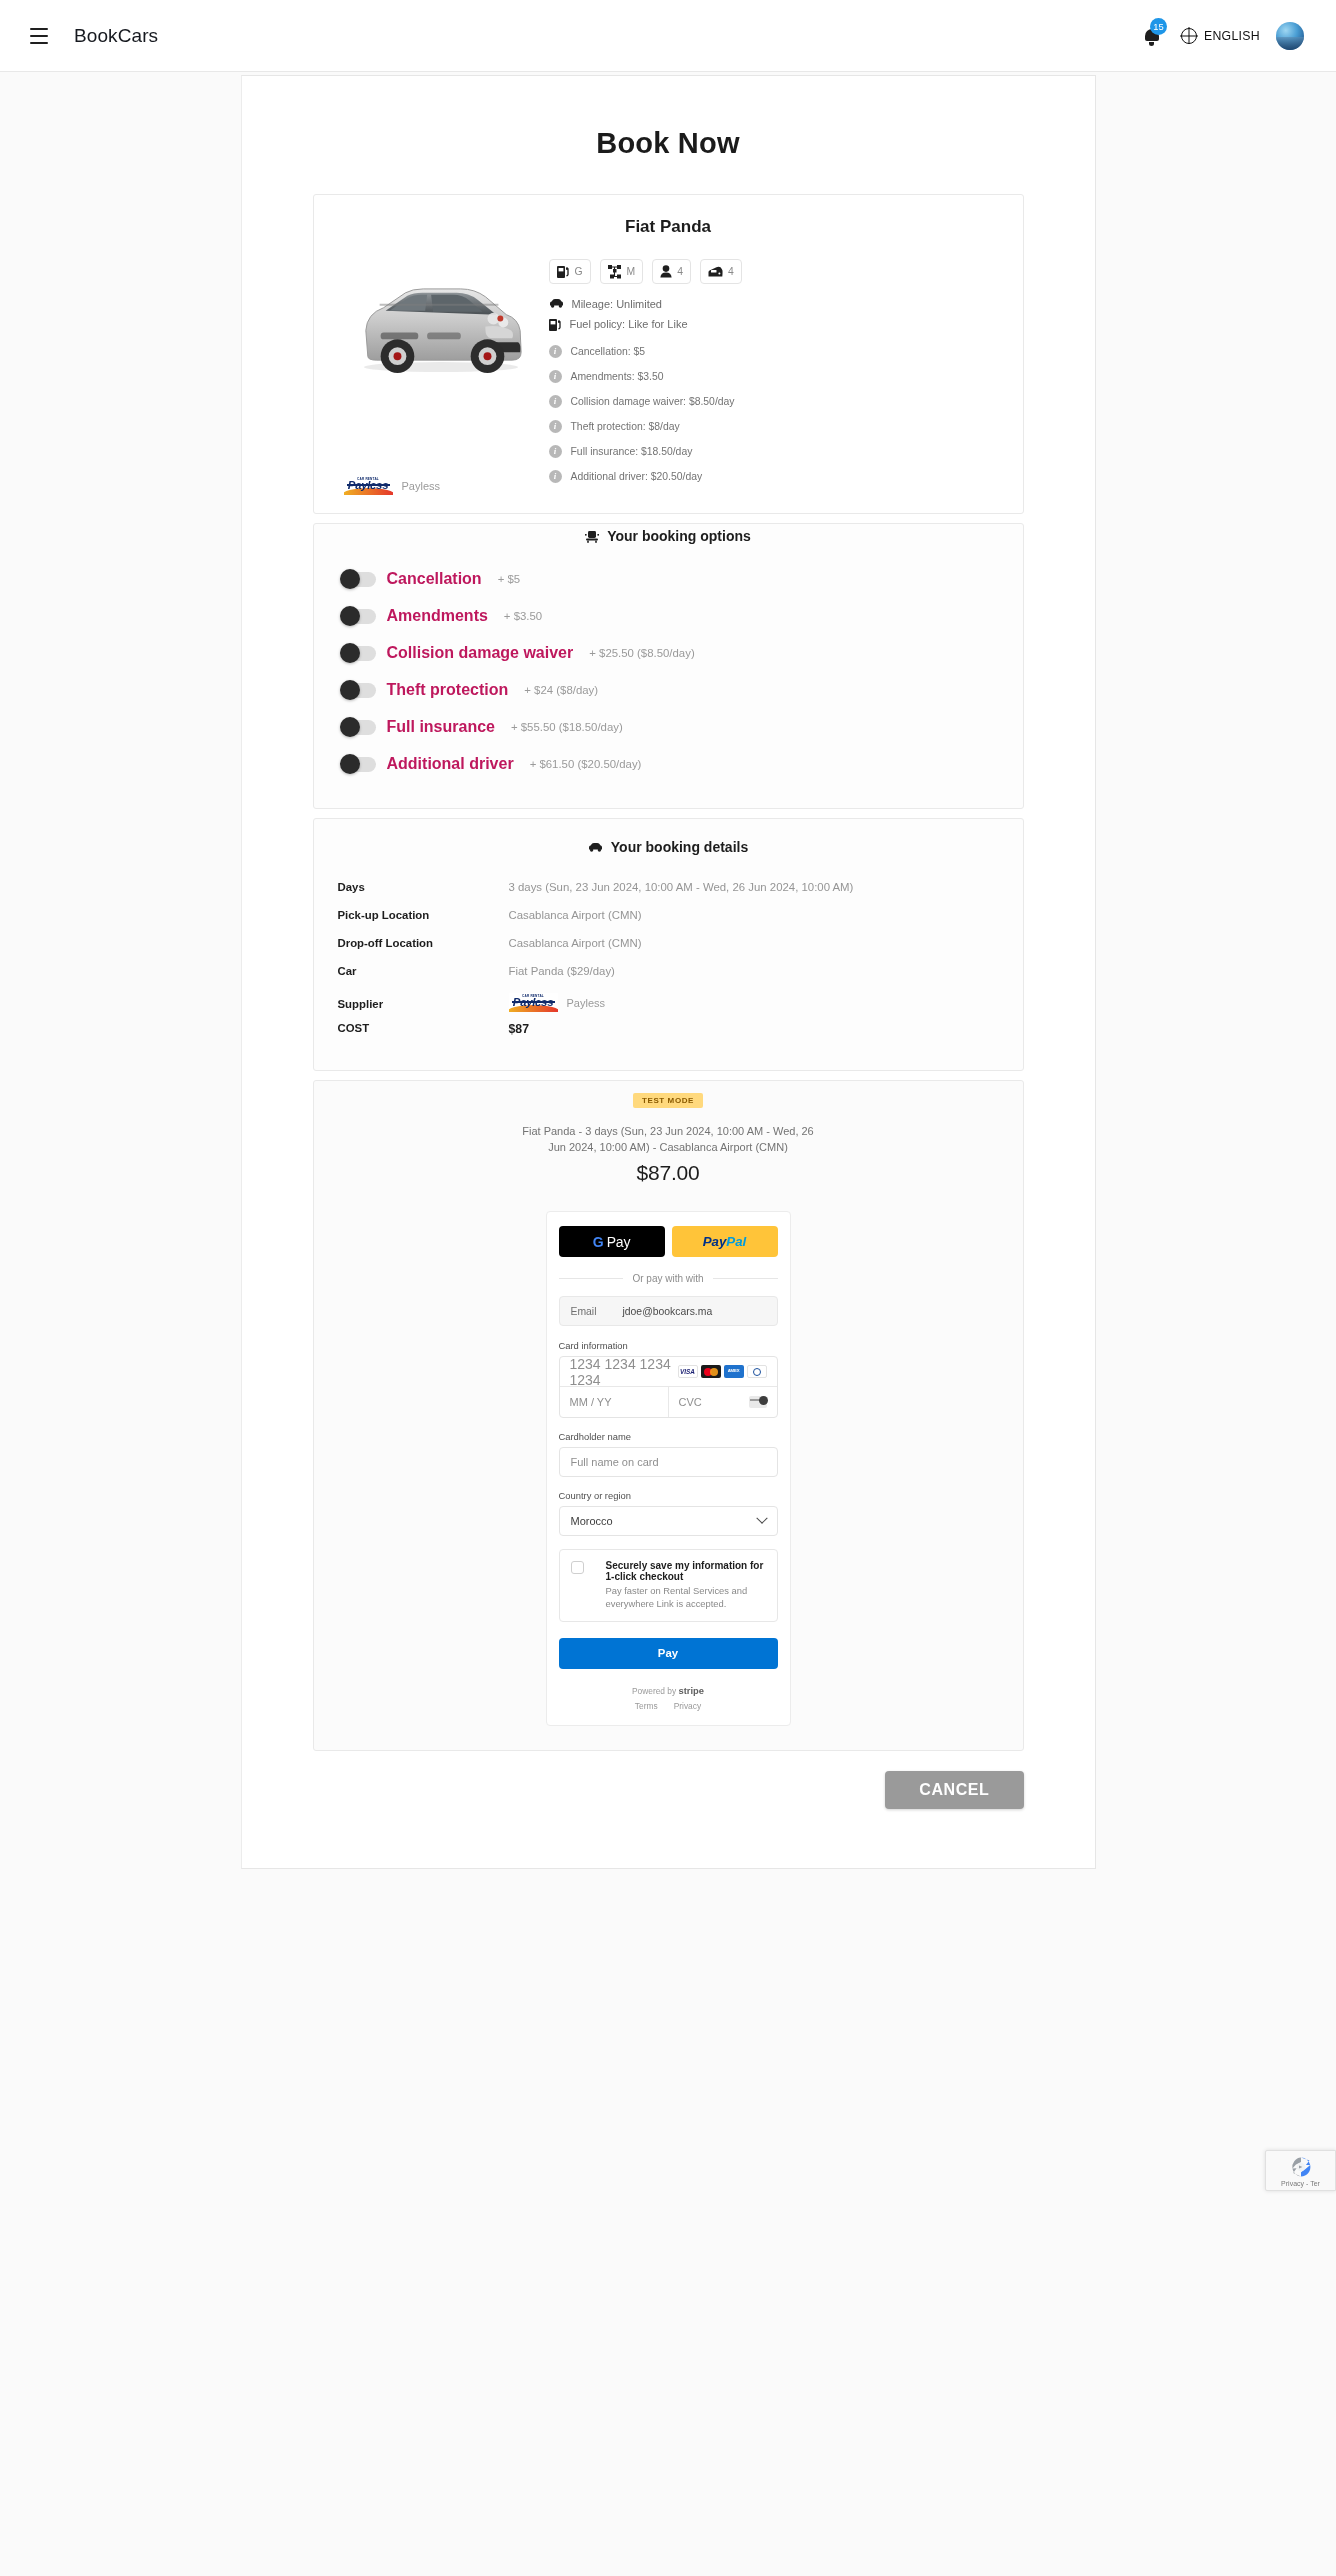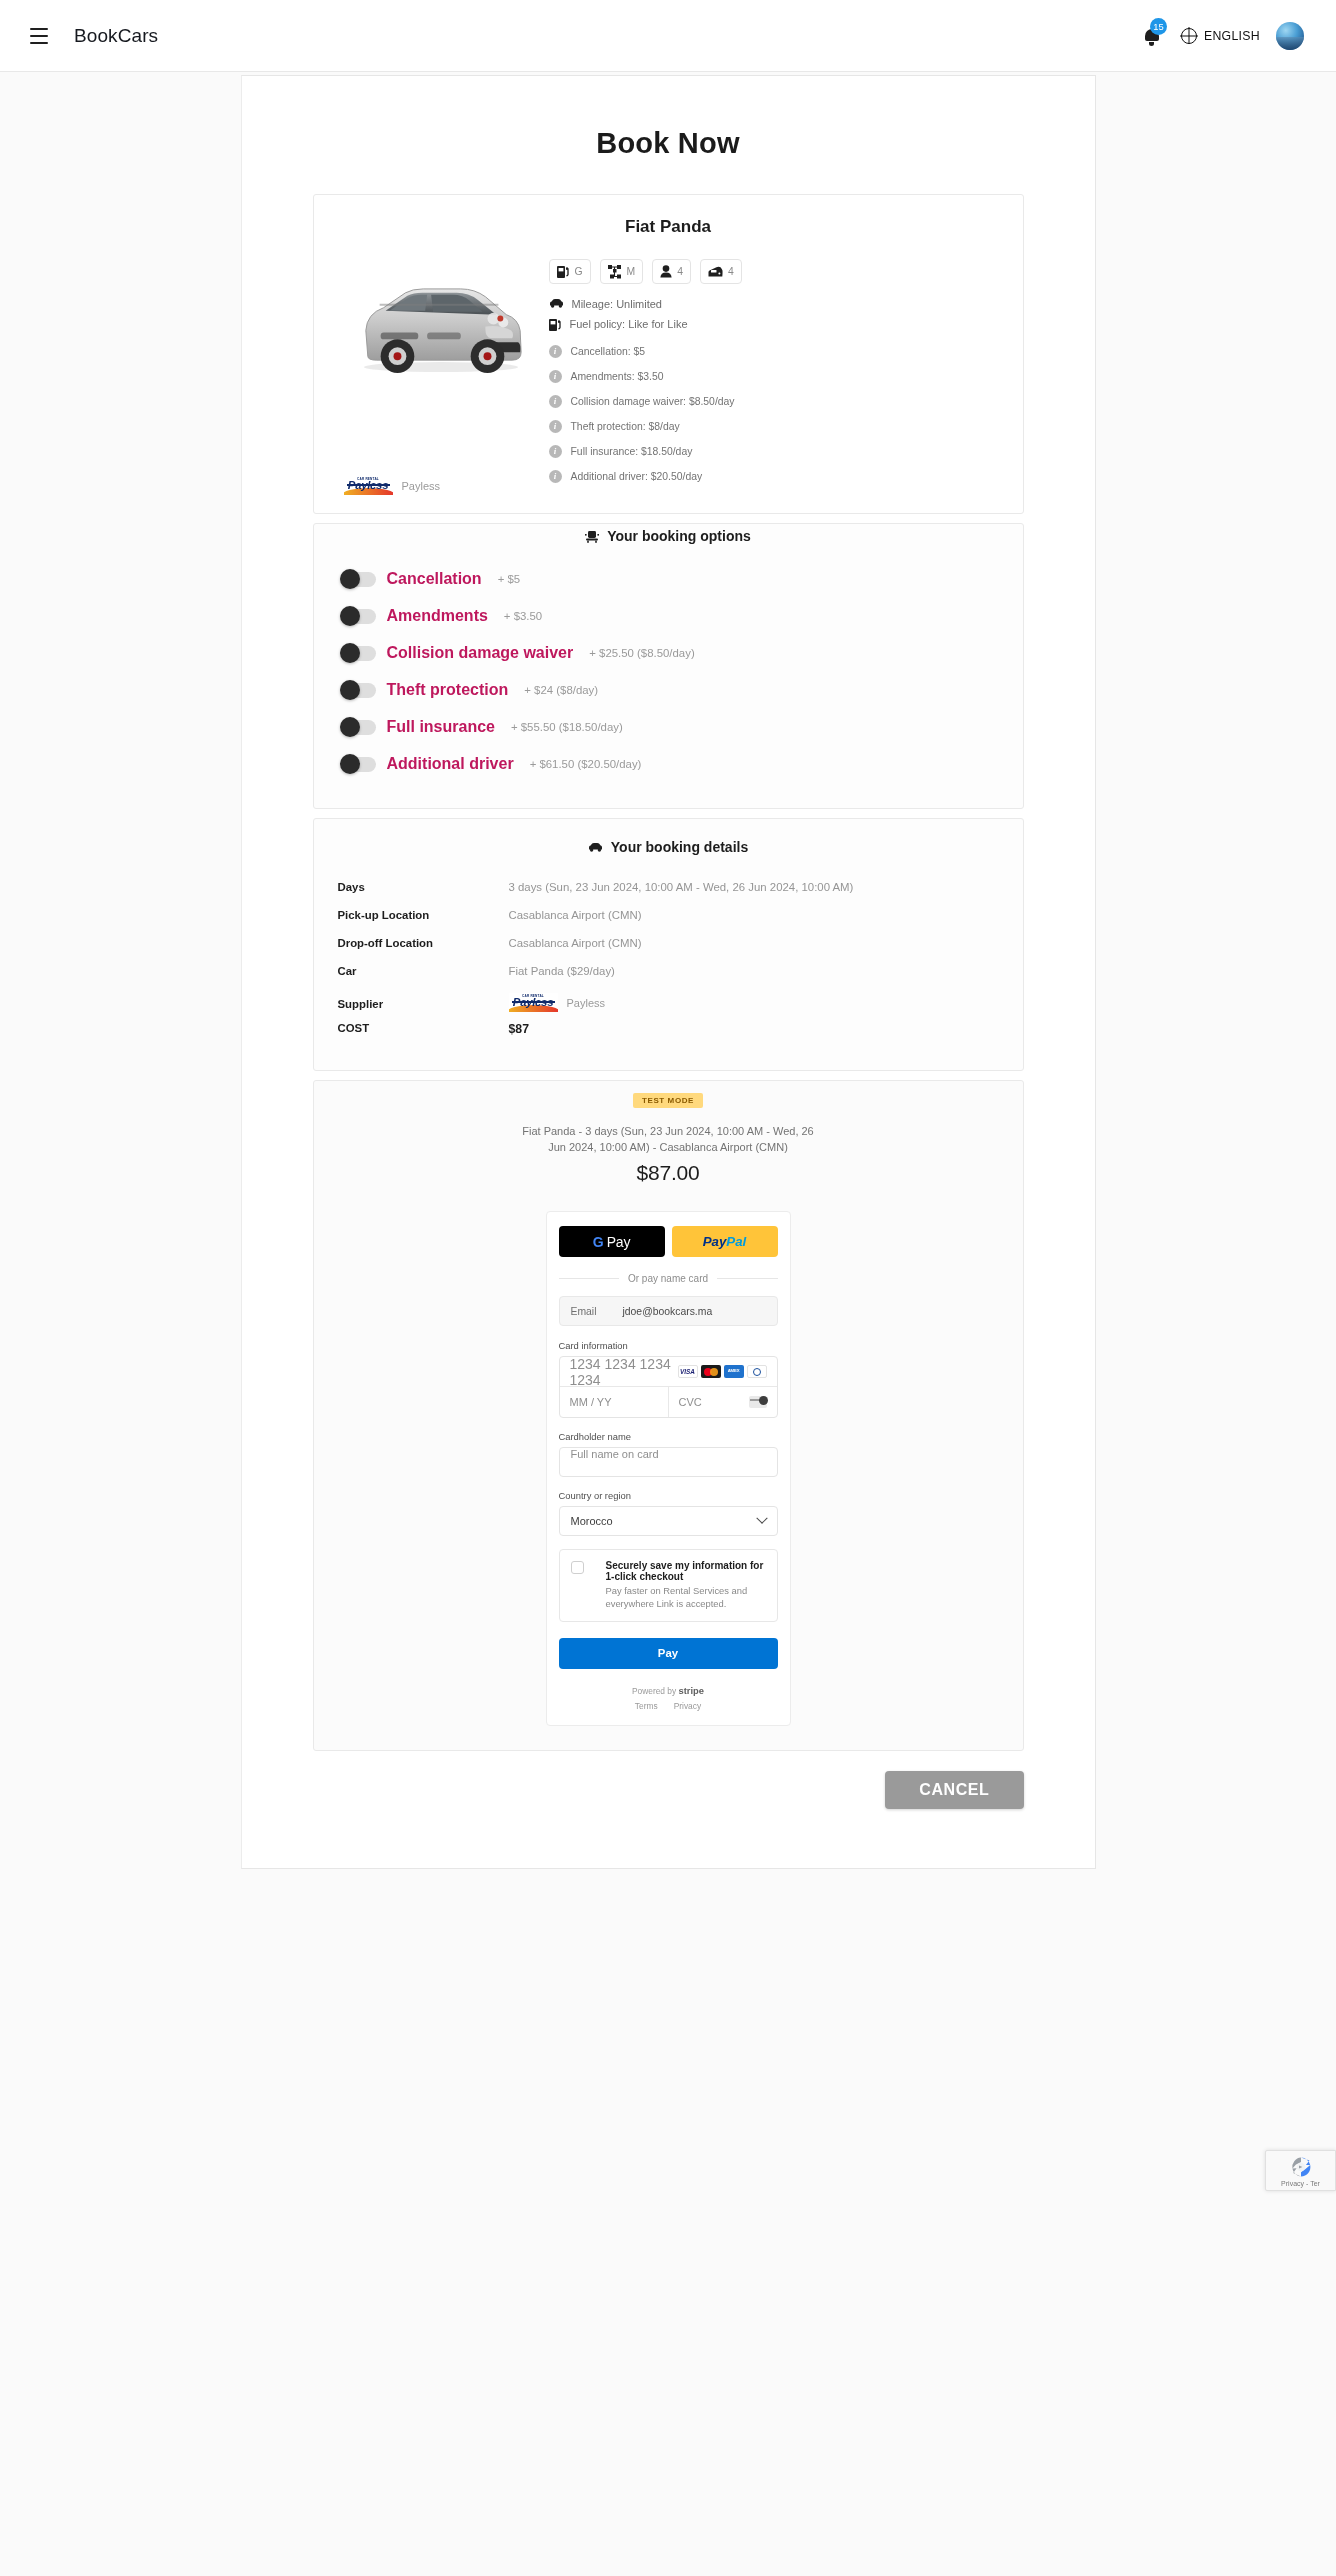--- a/index.html
+++ b/index.html
@@ -279,21 +279,21 @@
   .card-row2 { display: flex; height: 30px; }
   .card-exp { flex: 1; display:flex; align-items:center; padding: 0 10px; border-right: 1px solid #e8e8e8;}
   .card-cvc { flex: 1; display:flex; align-items:center; padding: 0 10px; gap:6px;}
   .card-exp .ph, .card-cvc .ph { font-size: 11px; color: #8f8f8f; flex:1;}
   .cvc-ic { width: 18px; height: 12px; background:#e9e9e9; border-radius:2px; position:relative;}
   .cvc-ic::before{content:"";position:absolute;top:3px;left:1px;width:11px;height:2px;background:#9a9a9a;}
   .cvc-ic::after{content:"";position:absolute;top:0px;right:-1px;width:9px;height:9px;border-radius:50%;background:#3d3d3d;}
 
   .name-input {
     height: 30px; border: 1px solid #e4e4e4; border-radius: 4px;
-    display:flex; padding: 0 11px; margin-bottom: 13px;
+    display:flex; align-items:center; padding: 0 11px; margin-bottom: 13px;
   }
   .name-input .ph { font-size: 11px; color: #8f8f8f; }
 
   .select-box {
     height: 30px; border: 1px solid #e4e4e4; border-radius: 4px;
     display:flex; align-items:center; padding: 0 11px; margin-bottom: 13px;
     cursor: pointer;
   }
   .select-val { font-size: 11px; color: #3d3d3d; flex:1; }
   .chev { width:8px; height:8px; border-right:1.4px solid #4a4a4a; border-bottom:1.4px solid #4a4a4a; transform: rotate(45deg) translate(-2px,-2px);}
@@ -618,21 +618,21 @@
           <span class="gpay-g"><span>G</span></span>
           <span class="gpay-text">Pay</span>
         </div>
         <div class="btn-paypal">
           <span class="pp-a">Pay</span>
             <span class="pp-b">Pal</span>
         </div>
       </div>
 
       <div class="or-divider">
-        <span>Or pay name card</span>
+        <span>Or pay with with</span>
       </div>
 
       <div class="email-field">
         <span class="email-label">Email</span>
         <span class="email-value">jdoe@bookcars.ma</span>
       </div>
 
       <div class="field-label">Card information</div>
       <div class="card-box">
         <div class="card-num">

